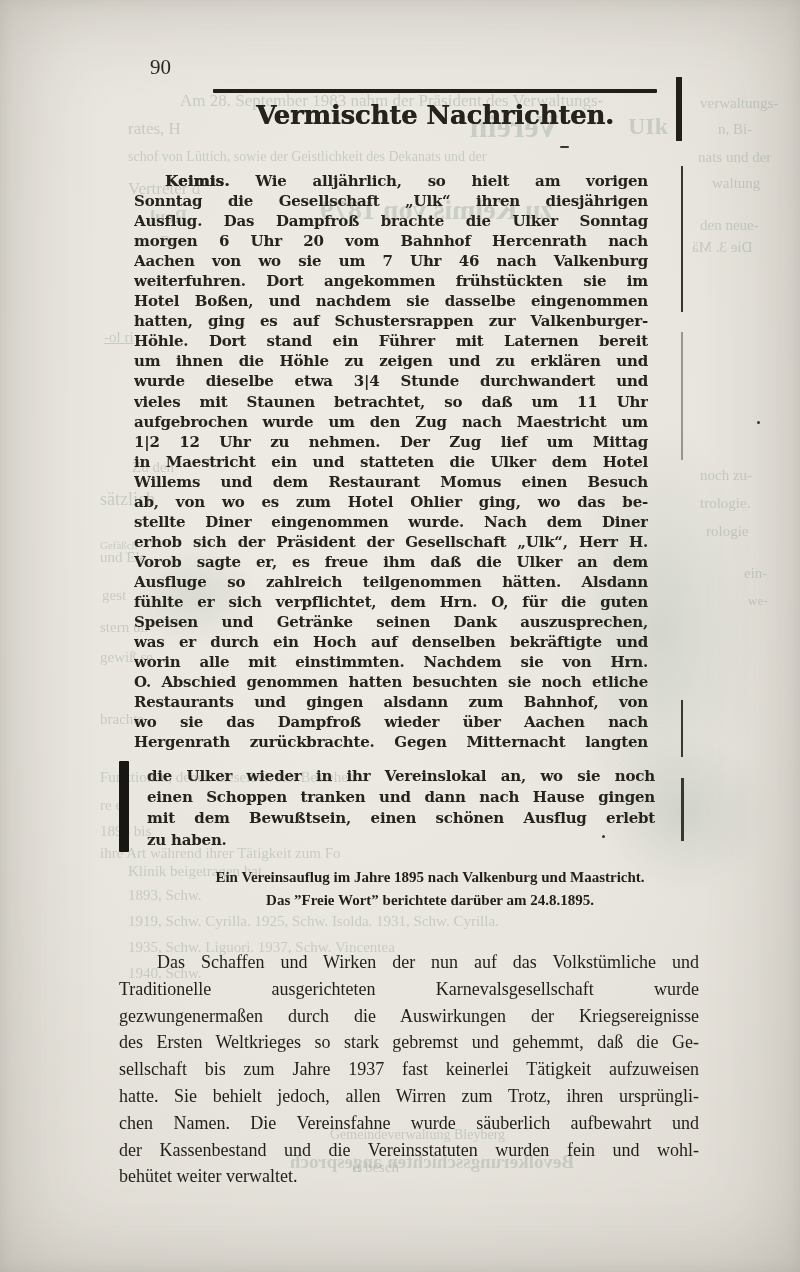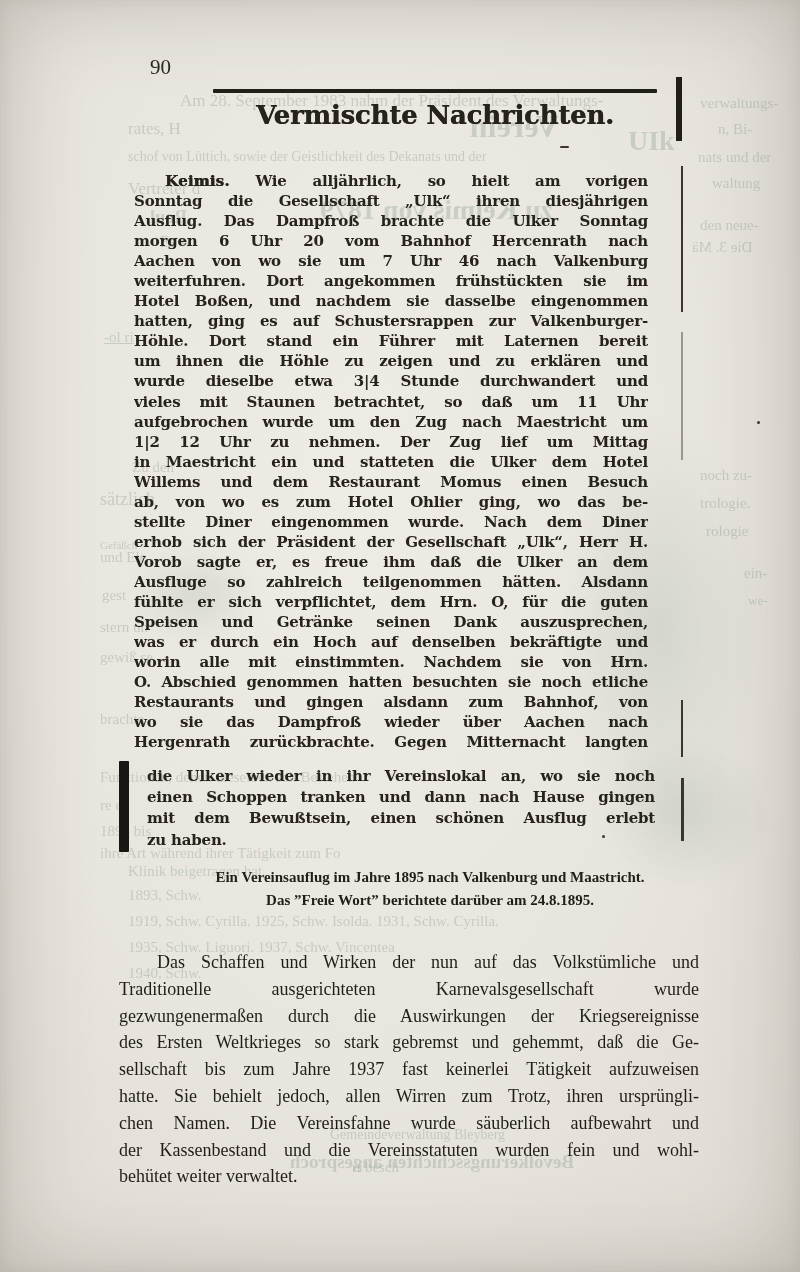--- a/index.html
+++ b/index.html
@@ -60,21 +60,21 @@
 
 <div class="page">
 
   <div class="bleed-layer" id="bleed-layer">
     <div class="blob" style="left:560px;top:420px;width:200px;height:420px;background:radial-gradient(ellipse,rgba(140,160,145,.22),rgba(140,160,145,0) 70%);"></div>
     <div class="blob" style="left:130px;top:545px;width:130px;height:100px;background:radial-gradient(ellipse,rgba(140,160,145,.20),rgba(140,160,145,0) 70%);"></div>
     <div class="blob" style="left:600px;top:740px;width:170px;height:150px;background:radial-gradient(ellipse,rgba(140,160,145,.22),rgba(140,160,145,0) 70%);"></div>
   <span class="bleed" style="left: 180px; top: 92px; font-size: 17px;">Am 28. September 1983 nahm der Präsident des Verwaltungs-</span>
       <span class="bleed" style="left: 128px; top: 120px; font-size: 17px; text-align: right;">rates, H</span>
       <span class="bleed mir bld" style="left: 470px; top: 110px; font-size: 32px;">Verein</span>
-      <span class="bleed bld" style="left: 628px; top: 127px; font-size: 28px;">UIk</span>
+      <span class="bleed bld" style="left: 628px; top: 114px; font-size: 24px;">UIk</span>
       <span class="bleed" style="left: 128px; top: 150px; font-size: 14px;">schof von Lüttich, sowie der Geistlichkeit des Dekanats und der</span>
       <span class="bleed" style="left: 128px; top: 180px; font-size: 17px;">Vertreter d</span>
       <span class="bleed mir bld" style="left: 320px; top: 196px; font-size: 28px;">zu Kelmis von 1879</span>
       <span class="bleed mir bld" style="left: 150px; top: 208px; font-size: 18px;">Roul</span>
       <span class="bleed" style="left: 160px; top: 234px; font-size: 16px;">Es w</span>
       <span class="bleed" style="left: 700px; top: 96px; font-size: 15px;">verwaltungs-</span>
       <span class="bleed" style="left: 718px; top: 122px; font-size: 15px;">n, Bi-</span>
       <span class="bleed" style="left: 698px; top: 150px; font-size: 15px;">nats und der</span>
       <span class="bleed" style="left: 712px; top: 176px; font-size: 15px;">waltung</span>
       <span class="bleed" style="left: 700px; top: 218px; font-size: 15px;">den neue-</span>

